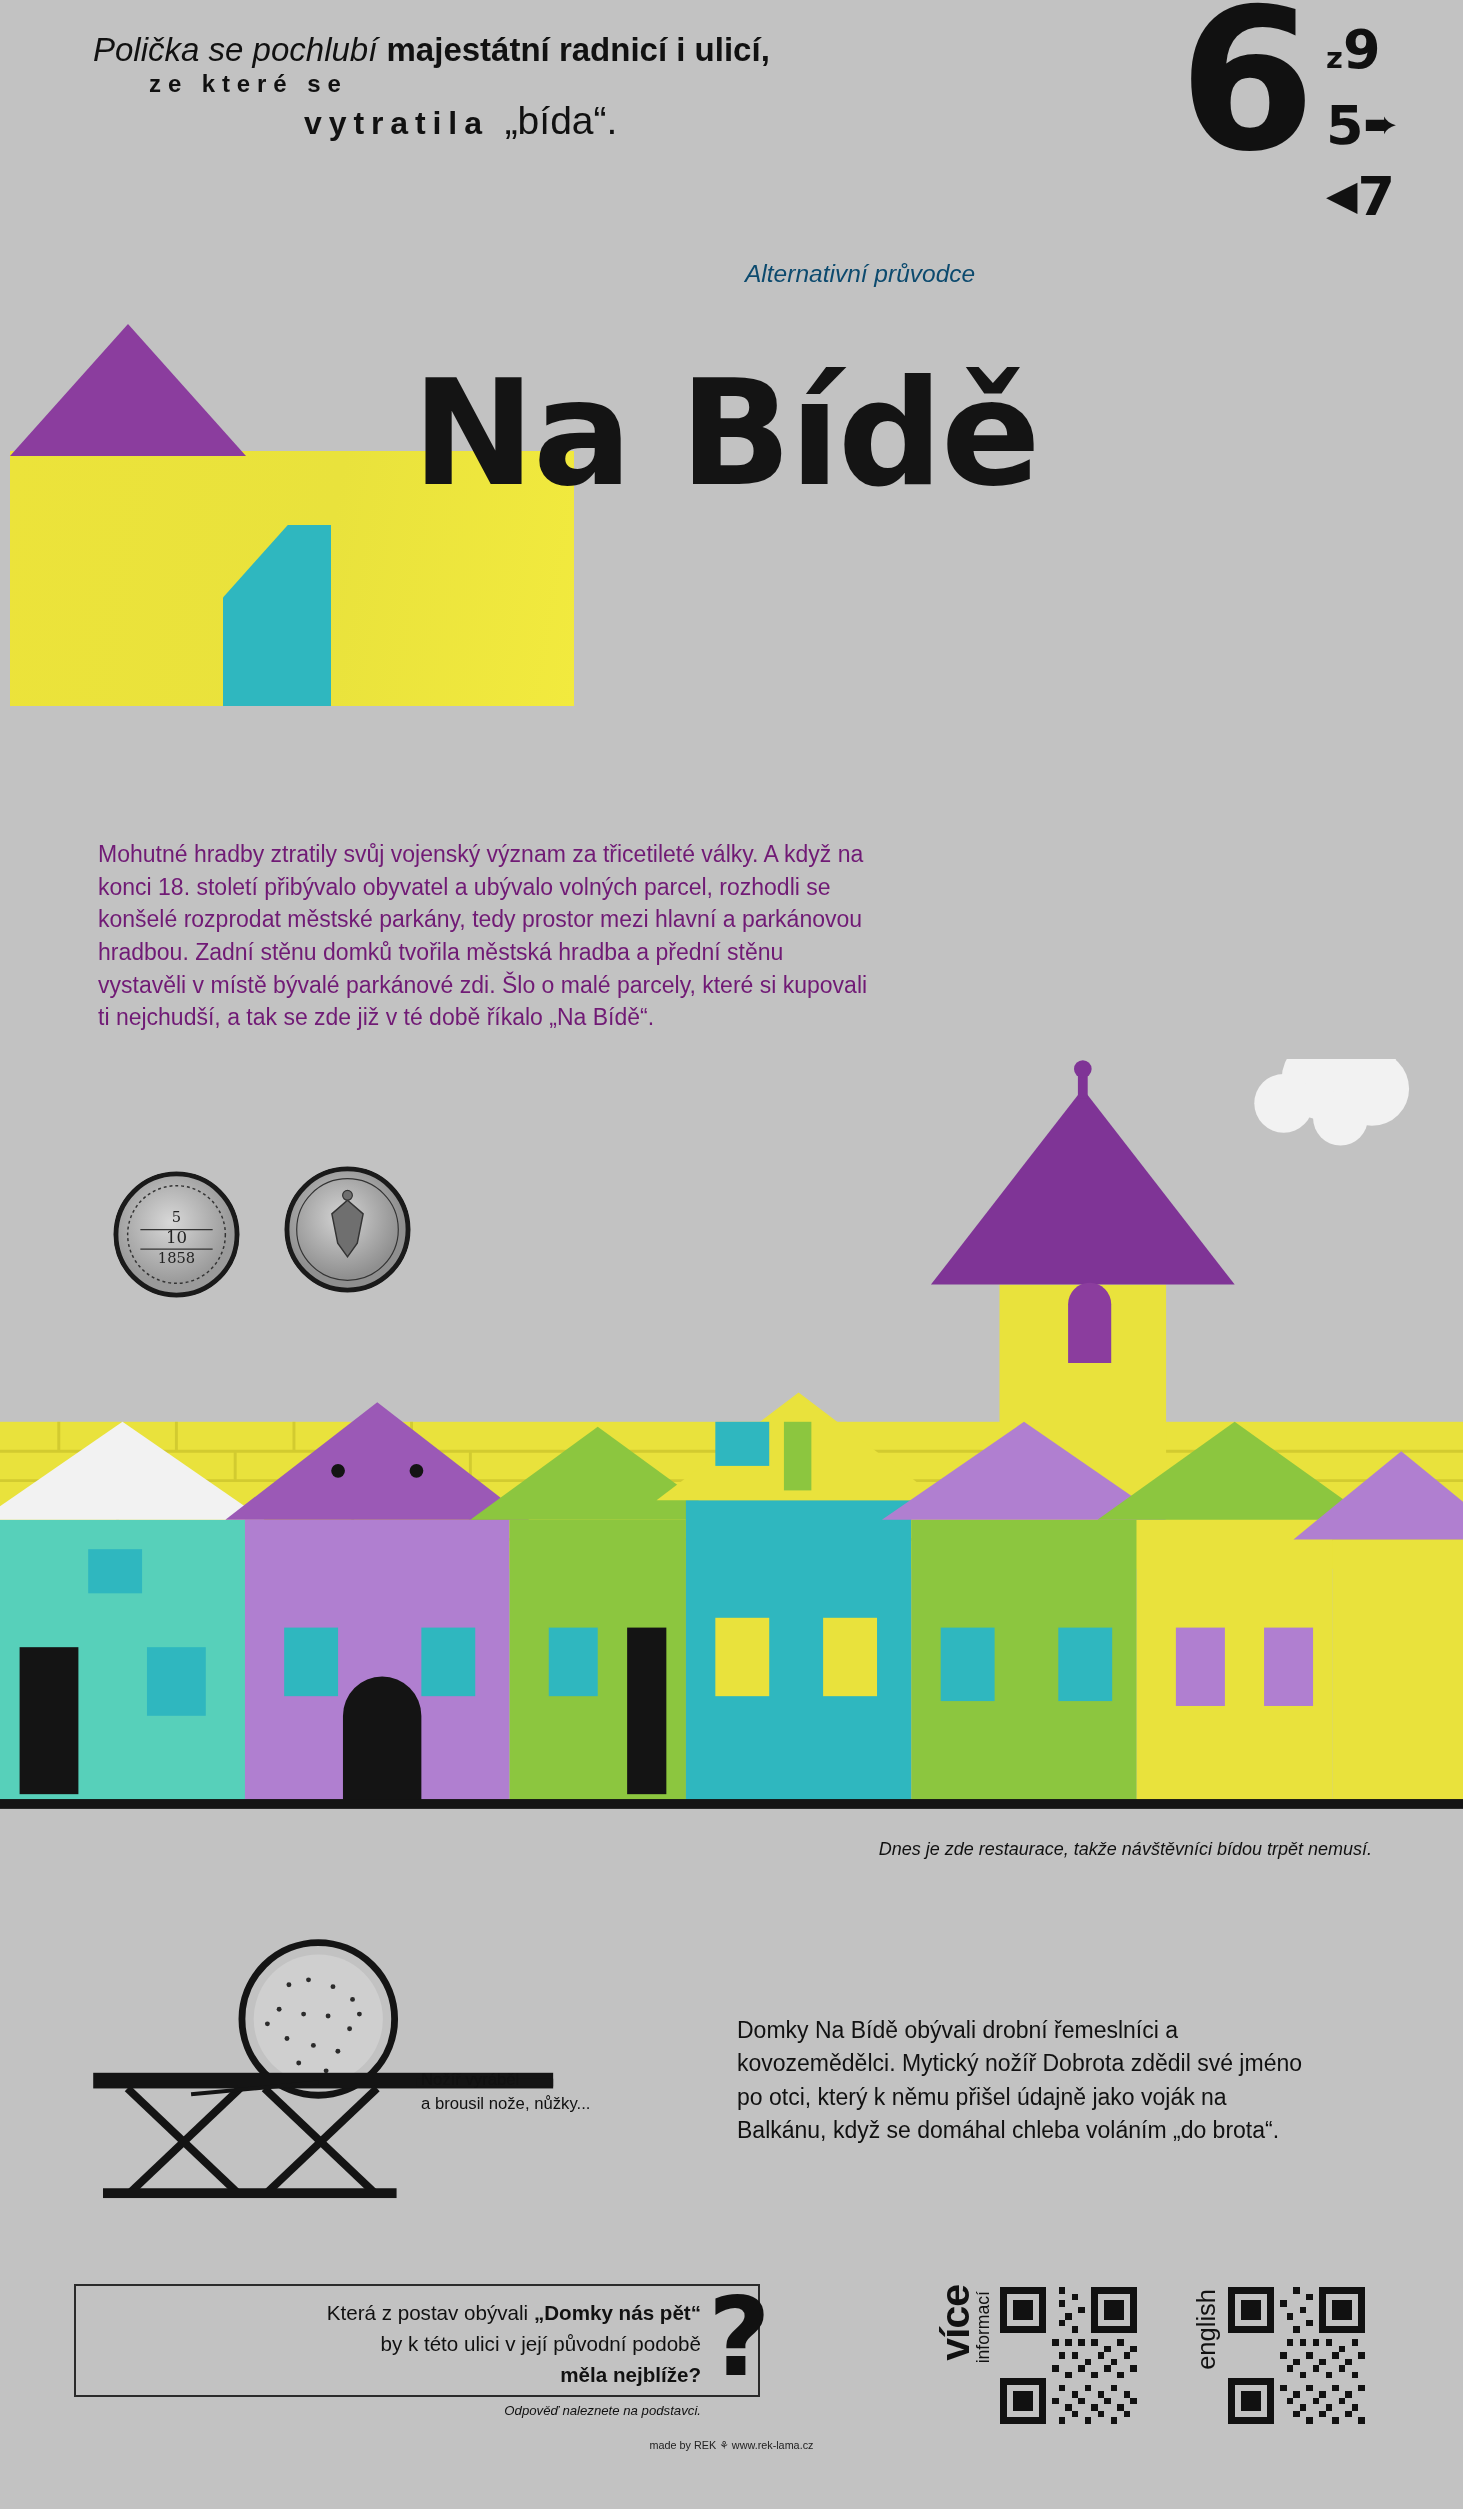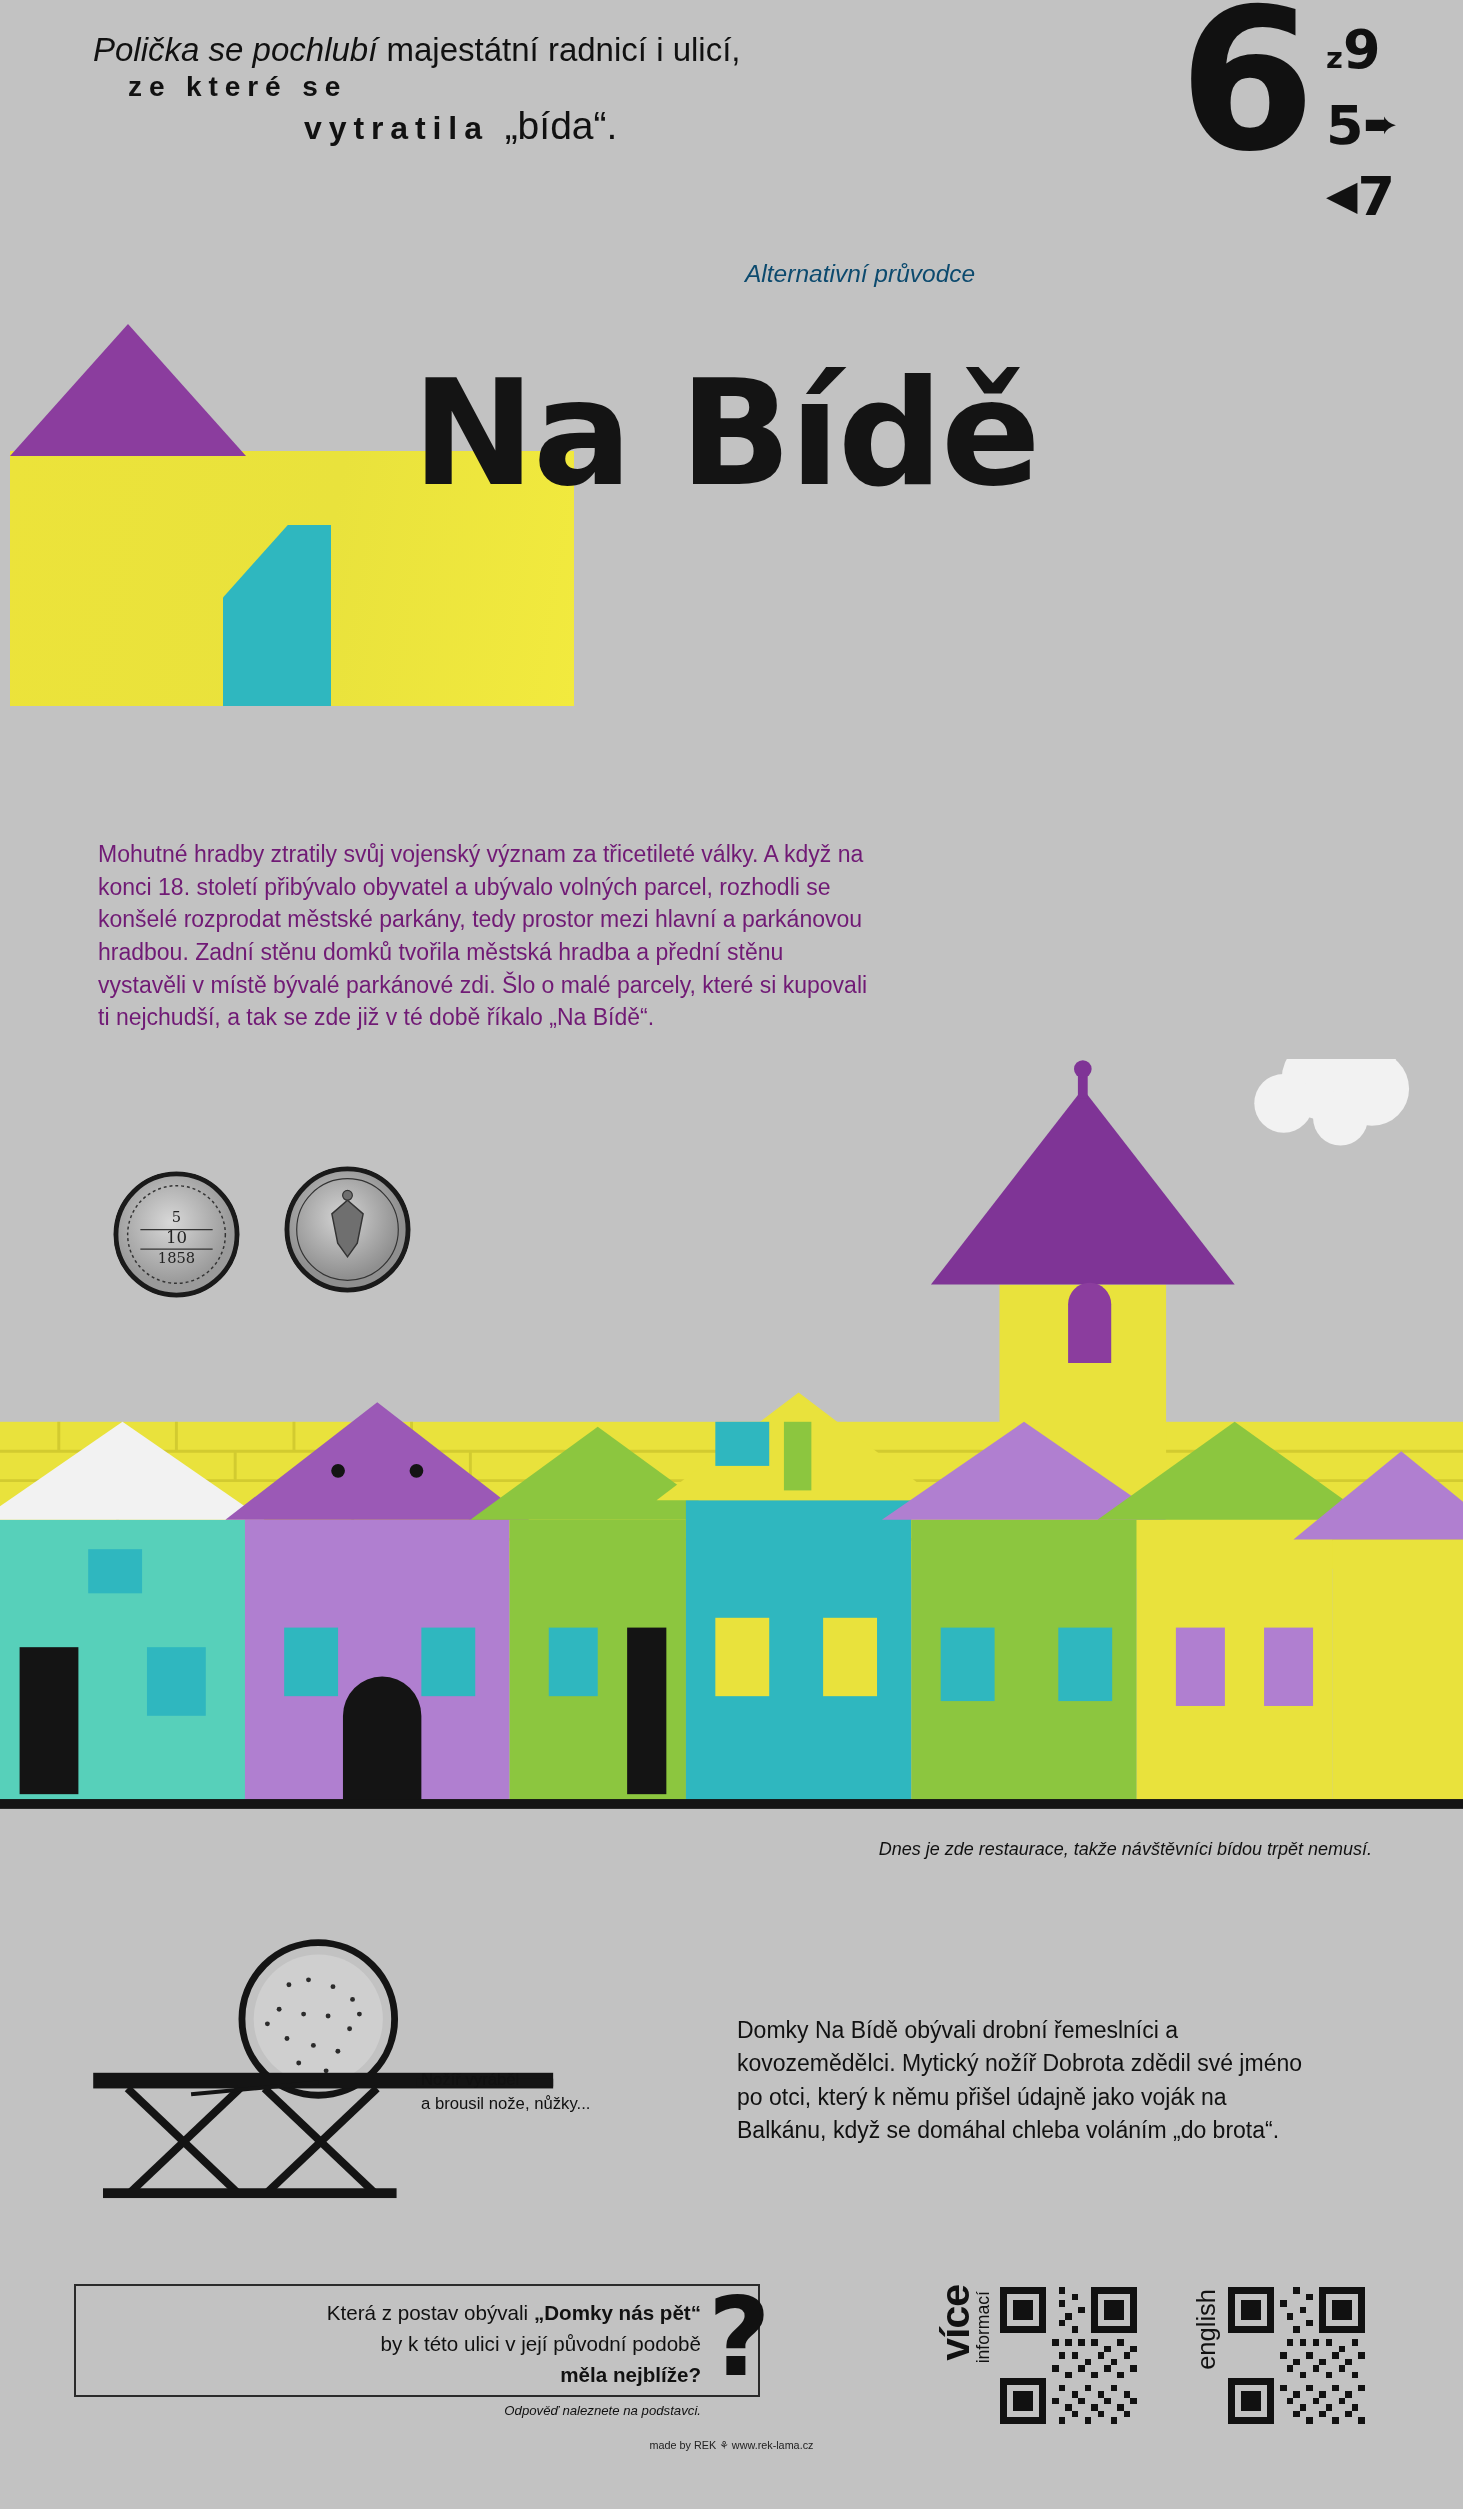--- a/index.html
+++ b/index.html
@@ -18,22 +18,22 @@
   .header { position:absolute; left:0; top:0; width:1463px; height:304px; }
 
   .headline {
     position:absolute;
     left: 93px; top: 31px; width: 1059px;
     text-align: left;
     line-height: 1.18;
   }
   .hl-line { display:block; font-size: 33px; }
   .hl1 { font-style: italic; font-weight: 400; font-size:33px; }
-  .hl1 b { font-style: normal; font-weight: 400; text-align: right; }
-  .hl2 { letter-spacing: 6.9px; font-weight: 700; font-size: 28px; margin-left: 35px; }
+  .hl1 b { font-style: normal; font-weight: 700; text-align: right; }
+  .hl2 { letter-spacing: 6.9px; font-weight: 700; font-size: 24px; margin-left: 56px; }
   .hl3 { font-weight: 700; font-size: 32px; letter-spacing: 6.9px; margin-left: 211px; }
   .hl3 .big { letter-spacing: 0px; font-weight: 400; font-size: 39px; font-family:"Liberation Sans", sans-serif;}
   .subtitle {
     position:absolute; left: 745px; top: 260px;
     font-style: italic; font-size: 24.5px; color:#0c4a6e;
   }
 
   
   .badge { position:absolute; right: 29px; top: 0px; width: 255px; height: 265px; }
   .badge .six {

